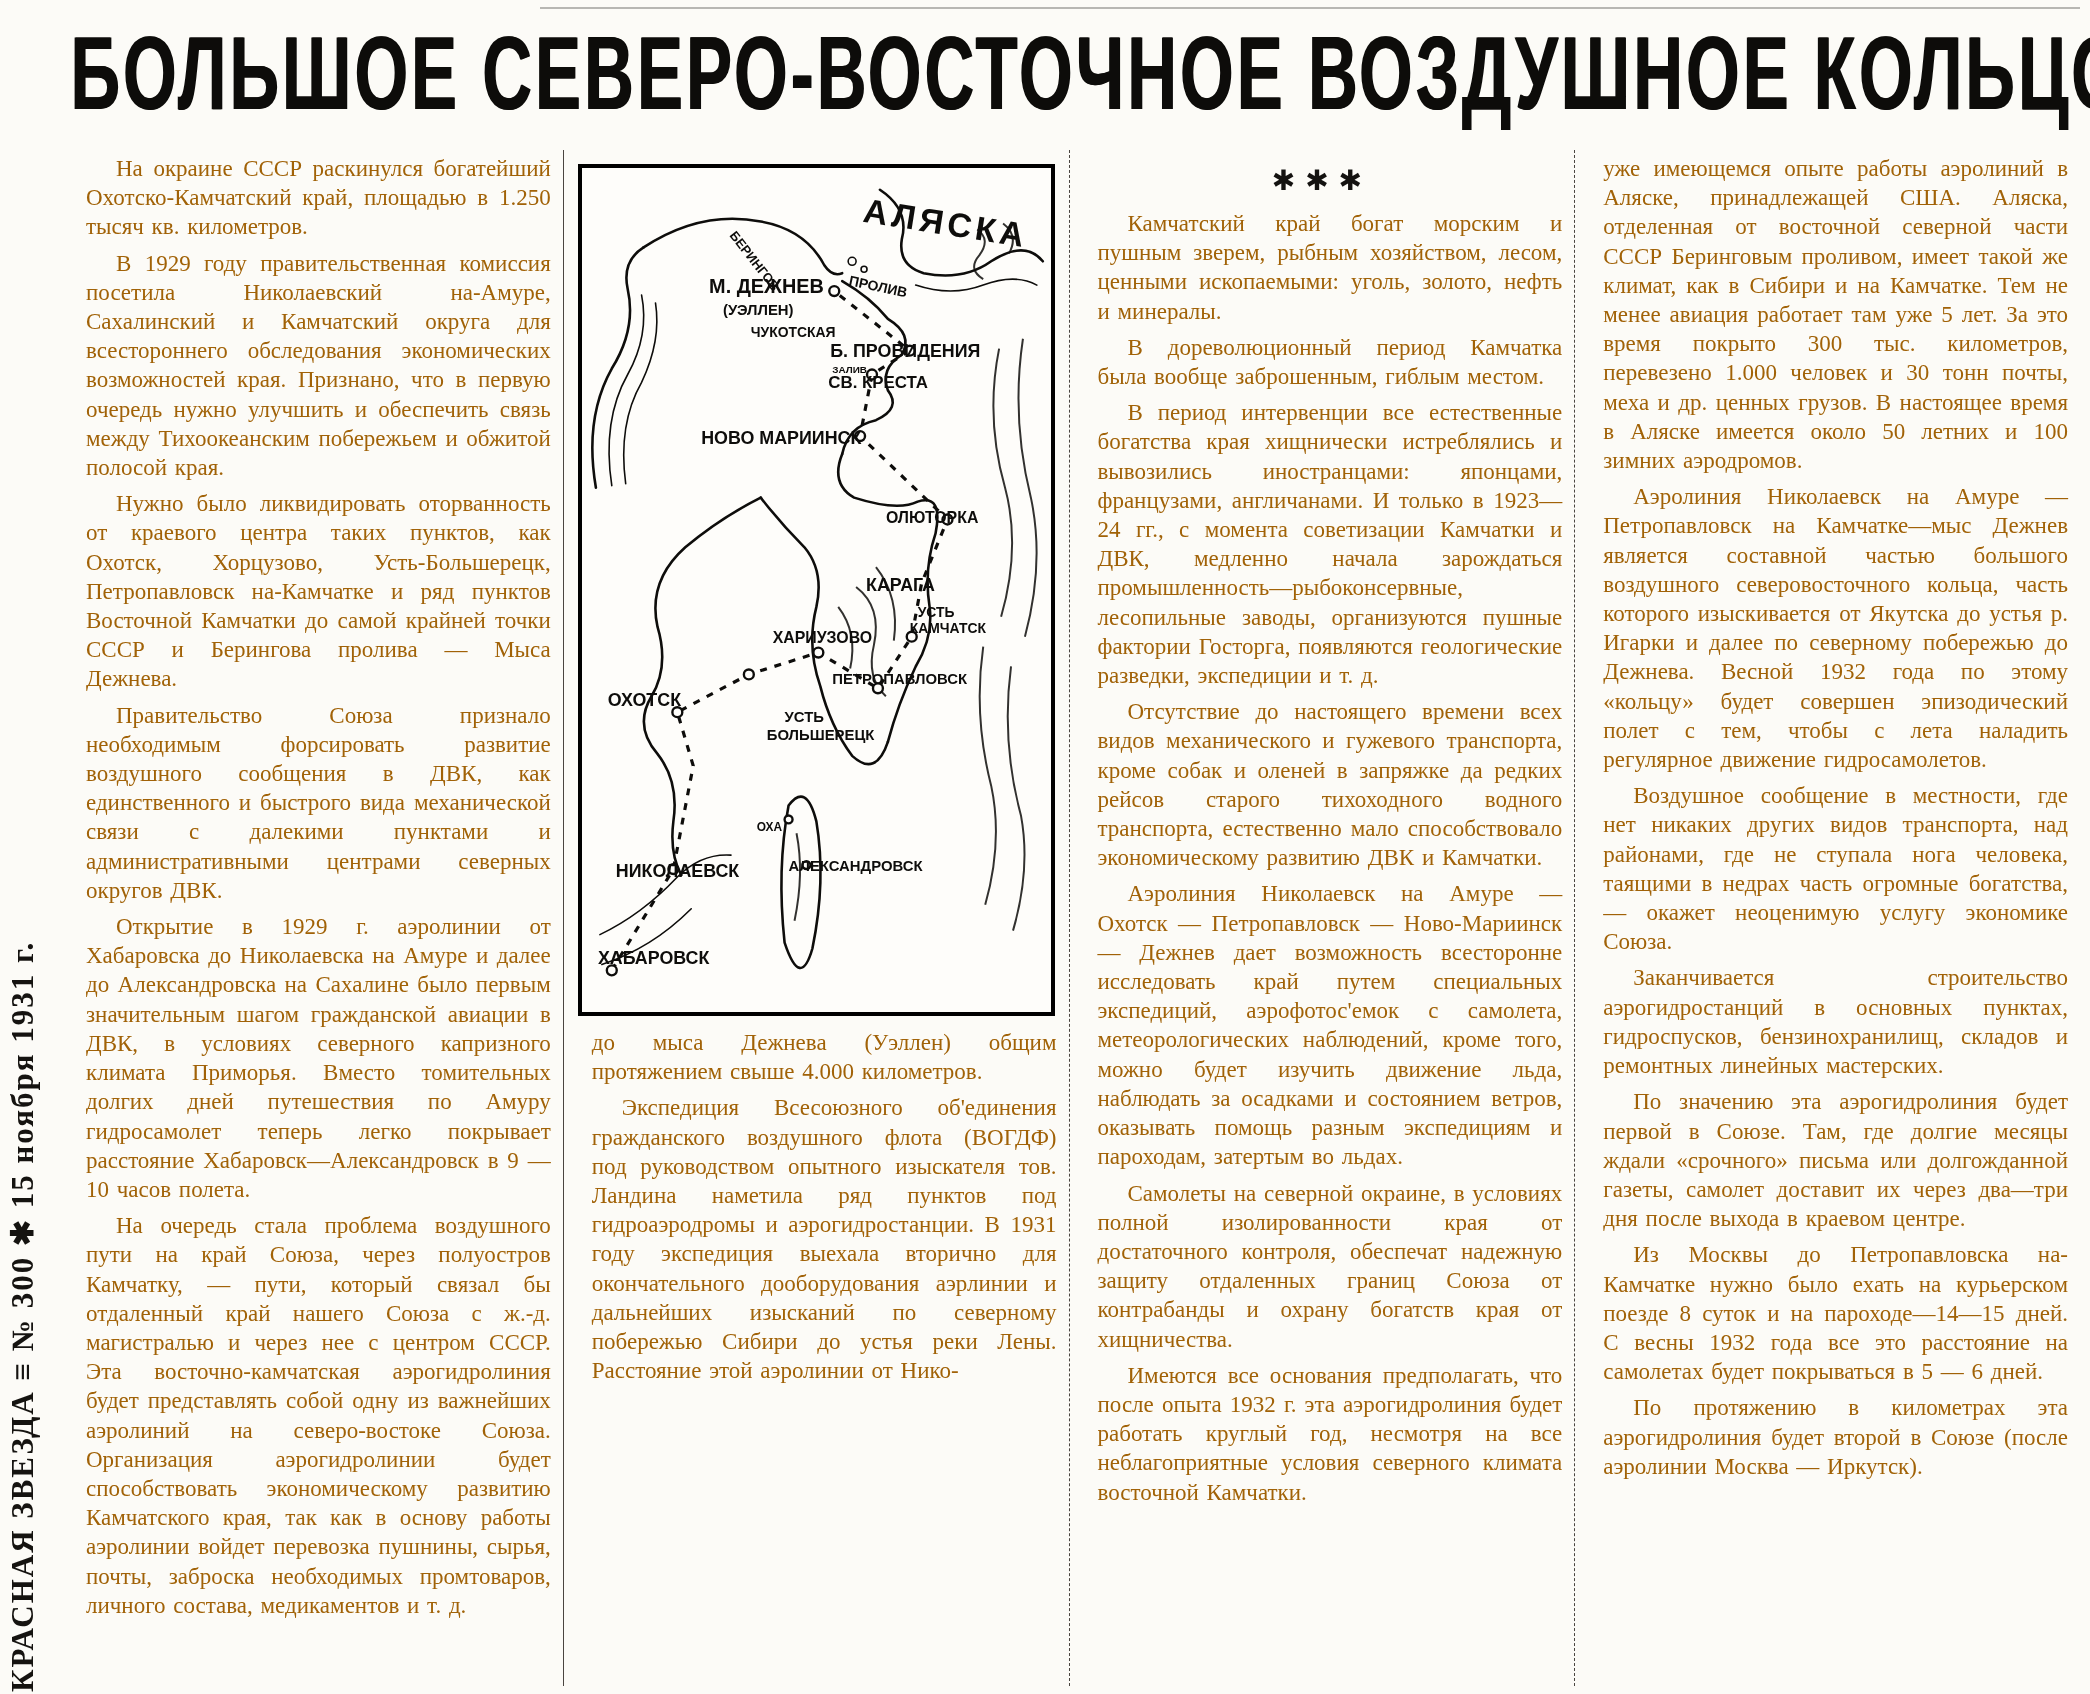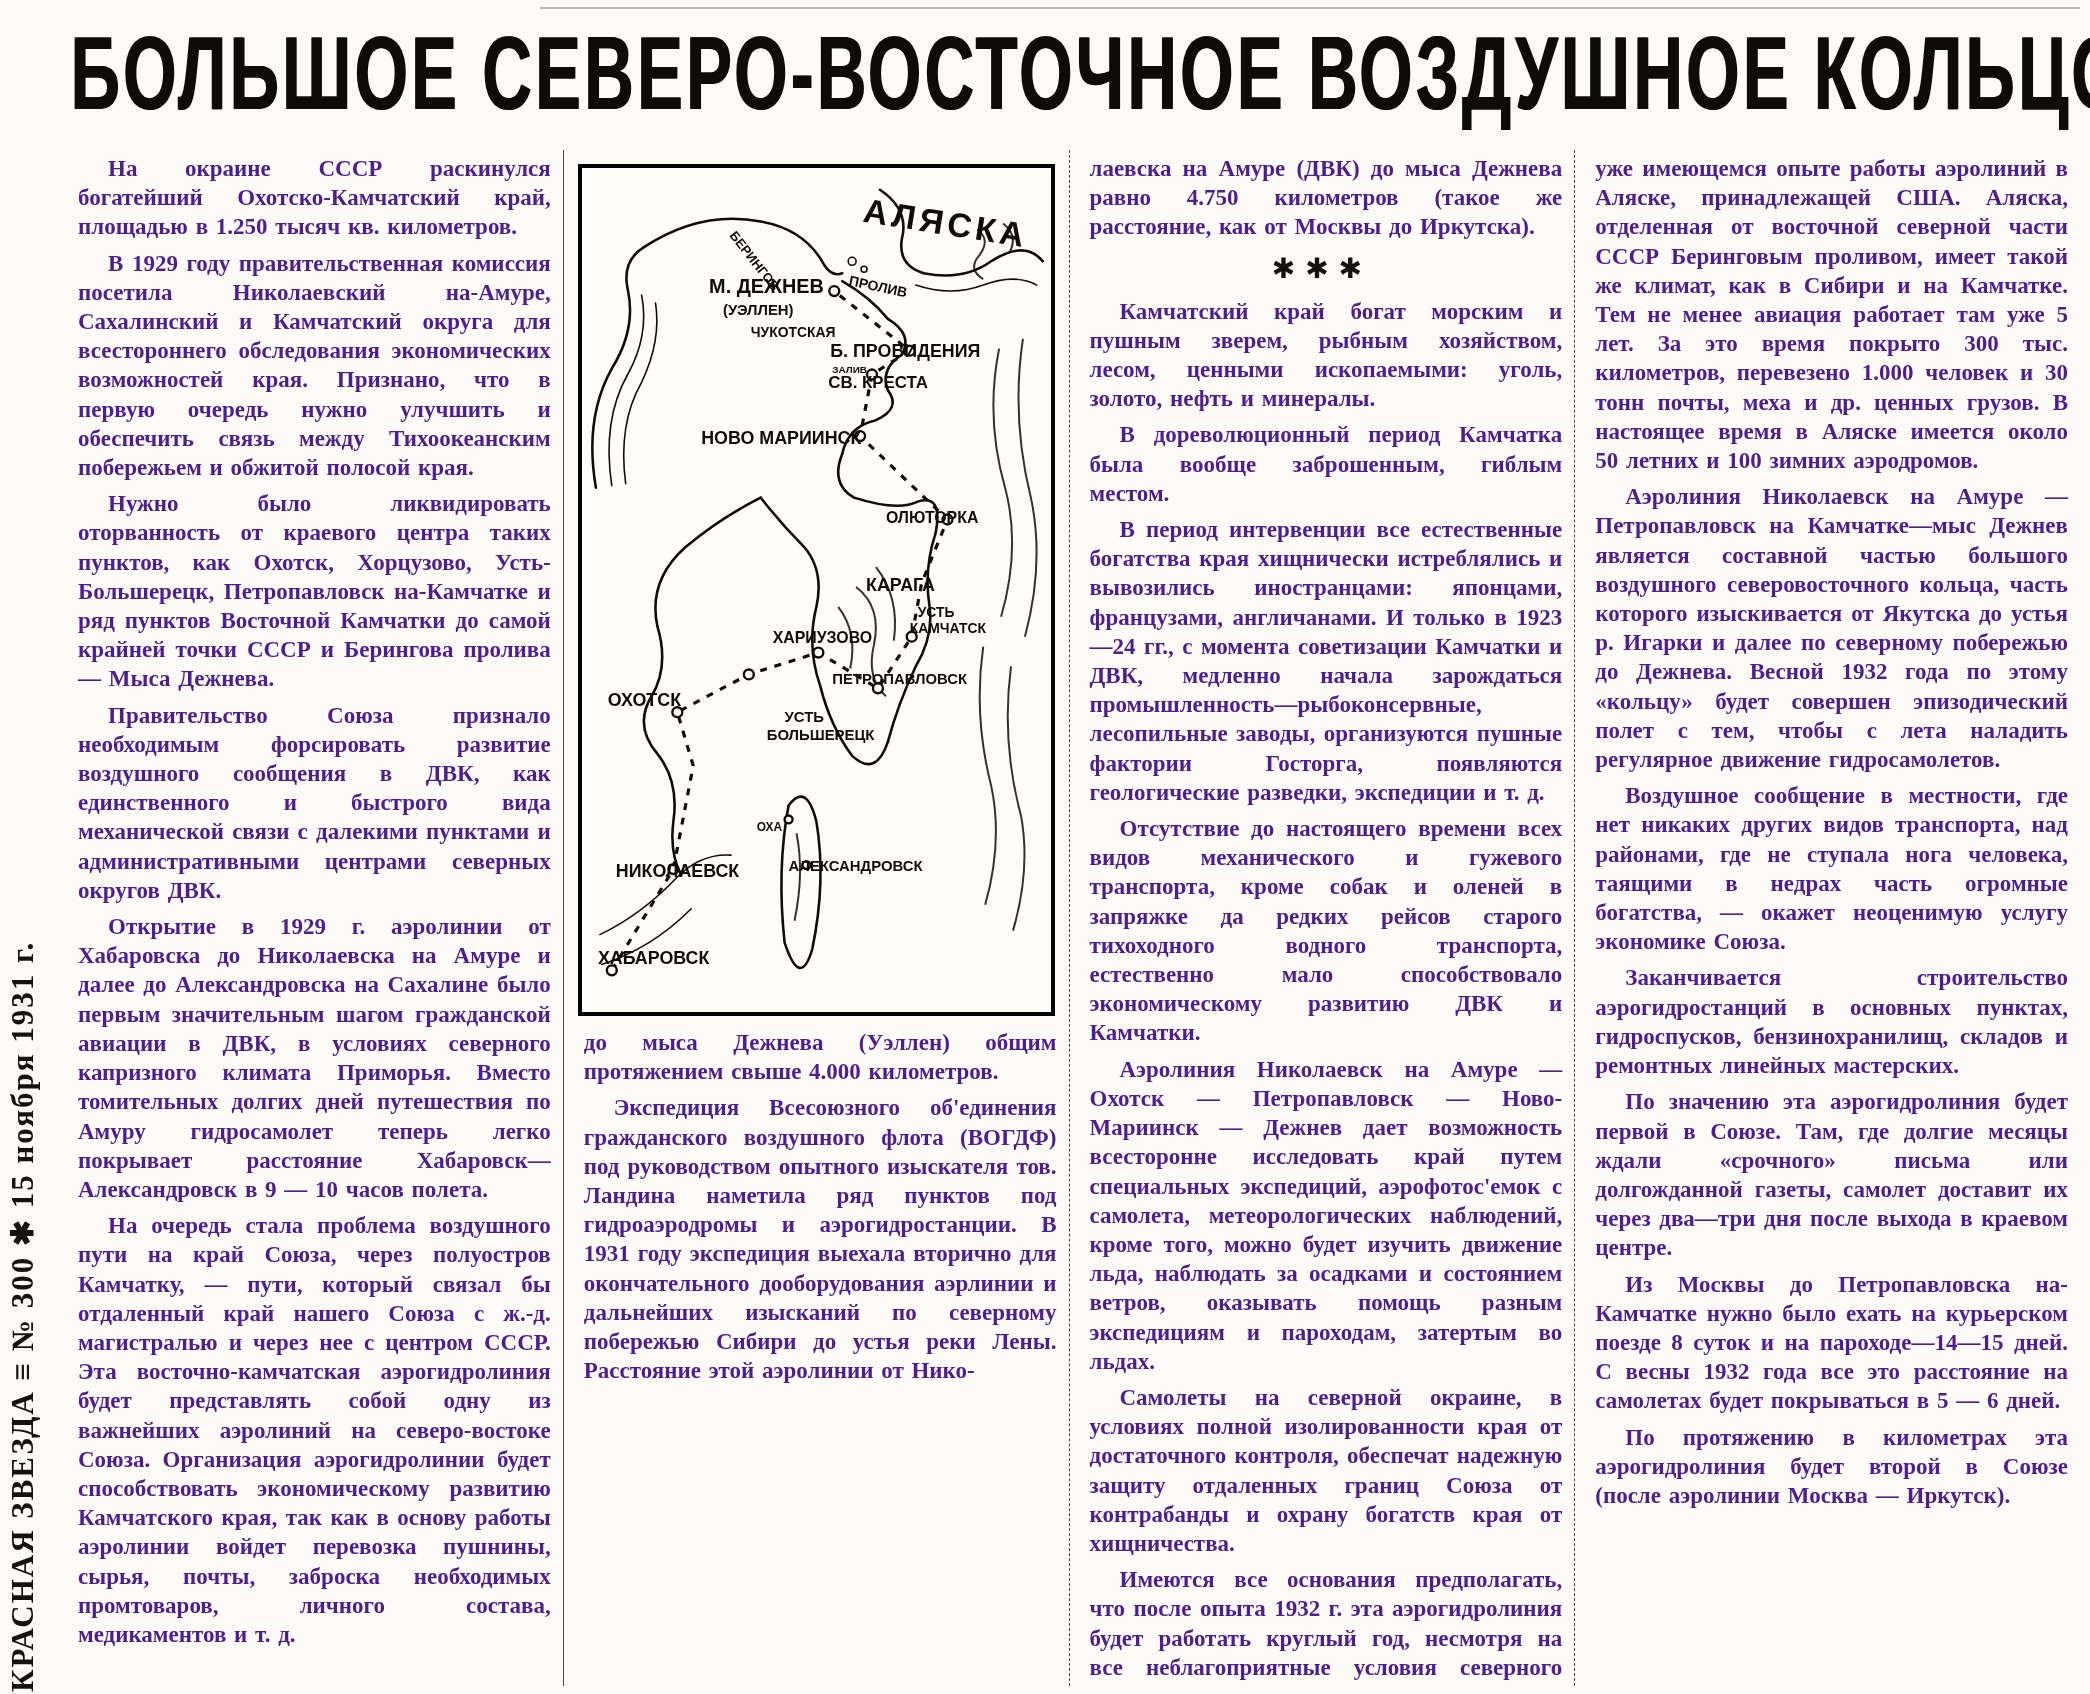--- a/index.html
+++ b/index.html
@@ -31,22 +31,22 @@
   
   .columns {
     position:absolute; left:58px; top:150px; width:2022px; height:1536px;
     display:flex;
   }
   .col { flex:1 1 0; padding:4px 12px 0 12px; overflow:hidden; position:relative; }
   .col + .col { border-left:1px dashed #4a4540; }
   .col:nth-child(2) { border-left:1px solid #4a4540; }
 
   .para-list p, p.para {
-    margin:0 0 7px 8px; text-align:justify; text-indent:30px;
-    font-size:23px; line-height:1.27; font-weight:bold; color:#4c1d95;
+    margin:0 0 7px 16px; text-align:justify; text-indent:30px;
+    font-size:23px; line-height:1.27; font-weight:normal; color:#a16207;
     word-spacing:2px;
   }
   .continues .para-list p:first-child { text-indent:0; }
 
   .stars {
     text-align:center; font-size:28px; letter-spacing:10px; margin:10px 0 12px 0; color:#141210;
   }
 
   
   .map-box {
@@ -171,23 +171,20 @@
       </svg>
     </div>
 
     <div class="para-list continues-inner">
         <p>до мыса Дежнева (Уэллен) общим протяжением свыше 4.000 километров.</p>
         <p>Экспедиция Всесоюзного об'единения гражданского воздушного флота (ВОГДФ) под руководством опытного изыскателя тов. Ландина наметила ряд пунктов под гидроаэродромы и аэрогидростанции. В 1931 году экспедиция выехала вторично для окончательного дооборудования аэрлинии и дальнейших изысканий по северному побережью Сибири до устья реки Лены. Расстояние этой аэролинии от Нико-</p>
       </div>
   </div>
 
   <div class="col continues">
-    <div class="para-list">
-        <p>лаевска на Амуре (ДВК) до мыса Дежнева равно 4.750 километров (такое же расстояние, как от Москвы до Иркутска).</p>
-      </div>
     <div class="stars">✱✱✱</div>
     <div class="para-list no-cont">
         <p style="text-indent: 30px;">Камчатский край богат морским и пушным зверем, рыбным хозяйством, лесом, ценными ископаемыми: уголь, золото, нефть и минералы.</p>
         <p>В дореволюционный период Камчатка была вообще заброшенным, гиблым местом.</p>
         <p>В период интервенции все естественные богатства края хищнически истреблялись и вывозились иностранцами: японцами, французами, англичанами. И только в 1923—24 гг., с момента советизации Камчатки и ДВК, медленно начала зарождаться промышленность—рыбоконсервные, лесопильные заводы, организуются пушные фактории Госторга, появляются геологические разведки, экспедиции и т. д.</p>
         <p>Отсутствие до настоящего времени всех видов механического и гужевого транспорта, кроме собак и оленей в запряжке да редких рейсов старого тихоходного водного транспорта, естественно мало способствовало экономическому развитию ДВК и Камчатки.</p>
         <p>Аэролиния Николаевск на Амуре — Охотск — Петропавловск — Ново-Мариинск — Дежнев дает возможность всесторонне исследовать край путем специальных экспедиций, аэрофотос'емок с самолета, метеорологических наблюдений, кроме того, можно будет изучить движение льда, наблюдать за осадками и состоянием ветров, оказывать помощь разным экспедициям и пароходам, затертым во льдах.</p>
         <p>Самолеты на северной окраине, в условиях полной изолированности края от достаточного контроля, обеспечат надежную защиту отдаленных границ Союза от контрабанды и охрану богатств края от хищничества.</p>
         <p>Имеются все основания предполагать, что после опыта 1932 г. эта аэрогидролиния будет работать круглый год, несмотря на все неблагоприятные условия северного климата восточной Камчатки.</p>
       </div>

